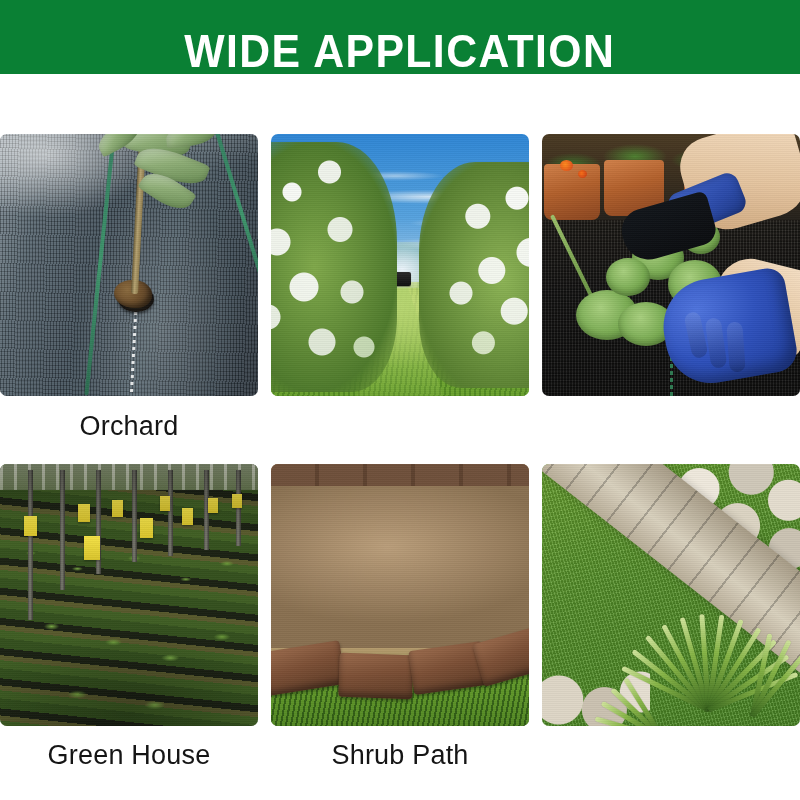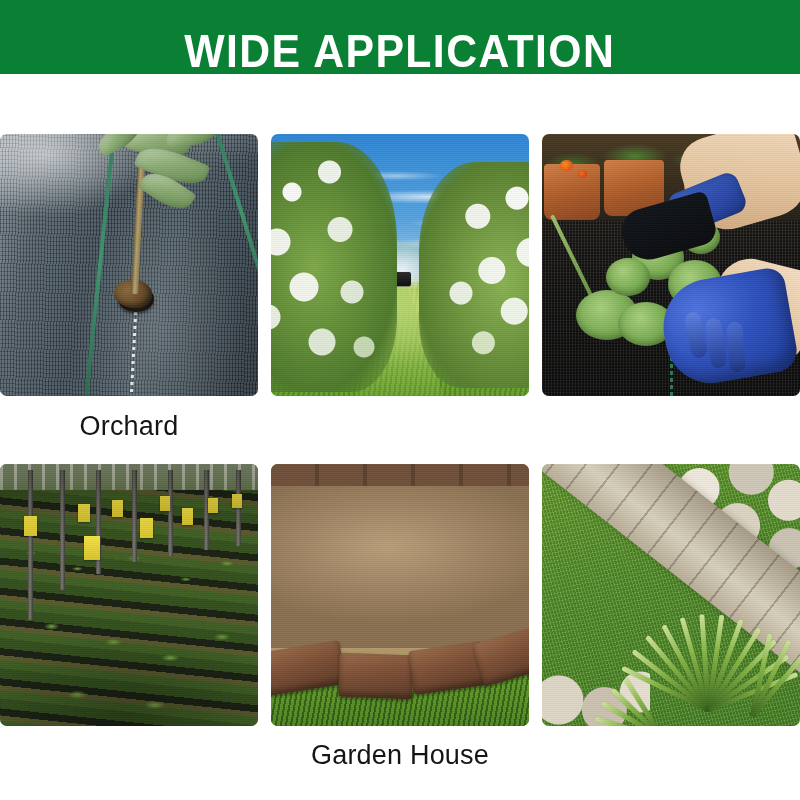--- a/index.html
+++ b/index.html
@@ -585,36 +585,37 @@
         <div class="trap" style="left:78px;top:40px;width:12px;height:18px;"></div>
         <div class="trap" style="left:84px;top:72px;width:16px;height:24px;"></div>
         <div class="trap" style="left:112px;top:36px;width:11px;height:17px;"></div>
         <div class="trap" style="left:140px;top:54px;width:13px;height:20px;"></div>
         <div class="trap" style="left:160px;top:32px;width:10px;height:15px;"></div>
         <div class="trap" style="left:182px;top:44px;width:11px;height:17px;"></div>
         <div class="trap" style="left:208px;top:34px;width:10px;height:15px;"></div>
         <div class="trap" style="left:232px;top:30px;width:10px;height:14px;"></div>
         <div class="persp"></div>
       </div>
+      <div class="caption">Green House</div>
     </div>
 
     <div class="cell">
       <div class="photo p-path">
         <div class="pebbles"></div>
         <div class="pebshade"></div>
         <div class="brickTop"></div>
         <div class="grass"></div>
         <div class="edging">
           <div class="brick bk1"></div>
           <div class="brick bk2"></div>
           <div class="brick bk3"></div>
           <div class="brick bk4"></div>
         </div>
       </div>
-      <div class="caption">Garden House</div>
+      <div class="caption">Shrub Path</div>
     </div>
 
     <div class="cell">
       <div class="photo p-shrub">
         <div class="turf"></div>
         <div class="rocks"></div>
         <div class="border"></div>
         <div class="rocks2"></div>
         <div class="yucca">
           <div class="blade" style="transform:rotate(-64deg)"></div>

